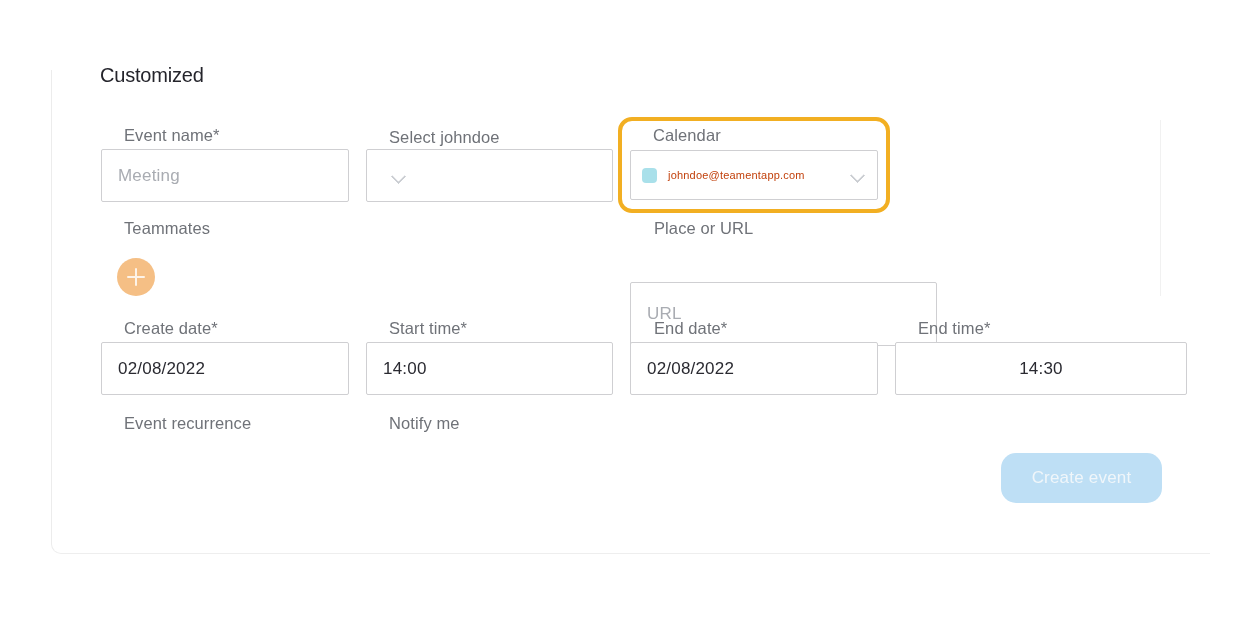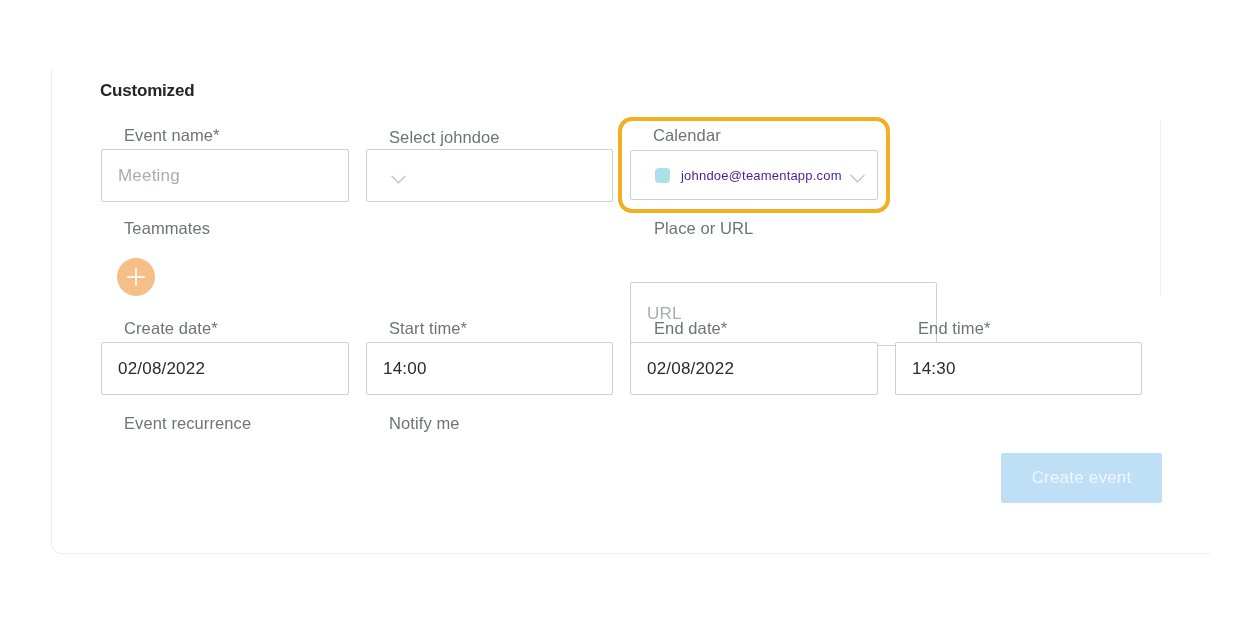--- a/index.html
+++ b/index.html
@@ -34,23 +34,23 @@
     top: 120px;
     width: 1px;
     height: 176px;
     background: #f1f1f1;
   }
 
   
   #page-title {
     position: absolute;
     left: 100px;
-    top: 81px;
-    font-size: 17px;
-    font-weight: bold;
+    top: 64px;
+    font-size: 20px;
+    font-weight: normal;
     color: #24242b;
     letter-spacing: -0.2px;
   }
 
   
   .field-label {
     position: absolute;
     font-size: 16.5px;
     color: #6f7278;
     letter-spacing: 0.1px;
@@ -98,21 +98,21 @@
   
   #label-event-name { left: 124px; top: 126px; }
   #input-event-name { left: 101px; top: 149px; width: 248px; height: 53px; }
 
   #label-select-project { left: 389px; top: 128px; }
   #input-select-project { left: 366px; top: 149px; width: 247px; height: 53px; }
 
   #label-calendar { left: 653px; top: 126px; }
   #input-calendar {
     left: 630px; top: 150px; width: 248px; height: 50px;
-    font-size: 13px; color: #4c1d95; padding: 0 24px;
+    font-size: 11px; color: #c2410c; padding: 0 11px;
   }
   #calendar-avatar {
     width: 15px; height: 15px;
     background: #a9e0ea;
     border-radius: 4px;
     flex: 0 0 auto;
     margin-right: 11px;
   }
 
   
@@ -154,35 +154,35 @@
   #label-start-date { left: 124px; top: 319px; }
   #input-start-date { left: 101px; top: 342px; width: 248px; height: 53px; }
 
   #label-start-time { left: 389px; top: 319px; }
   #input-start-time { left: 366px; top: 342px; width: 247px; height: 53px; }
 
   #label-end-date { left: 654px; top: 319px; }
   #input-end-date { left: 630px; top: 342px; width: 248px; height: 53px; }
 
   #label-end-time { left: 918px; top: 319px; }
-  #input-end-time { left: 895px; top: 342px; width: 247px; height: 53px; }
+  #input-end-time { left: 895px; top: 342px; width: 292px; height: 53px; text-align: center; }
 
   #label-event-recurrence { left: 124px; top: 414px; }
   #label-notify-me { left: 389px; top: 414px; }
 
   
   #create-event-button {
     position: absolute;
     left: 1001px;
     top: 453px;
     width: 161px;
     height: 50px;
     background: #bedff5;
     border: none;
-    border-radius: 2px;
+    border-radius: 15px;
     color: #f0f6fa;
     font-size: 17px;
     font-family: "Liberation Sans", sans-serif;
     letter-spacing: 0.2px;
     cursor: default;
   }
 </style>
 </head>
 <body>
 

